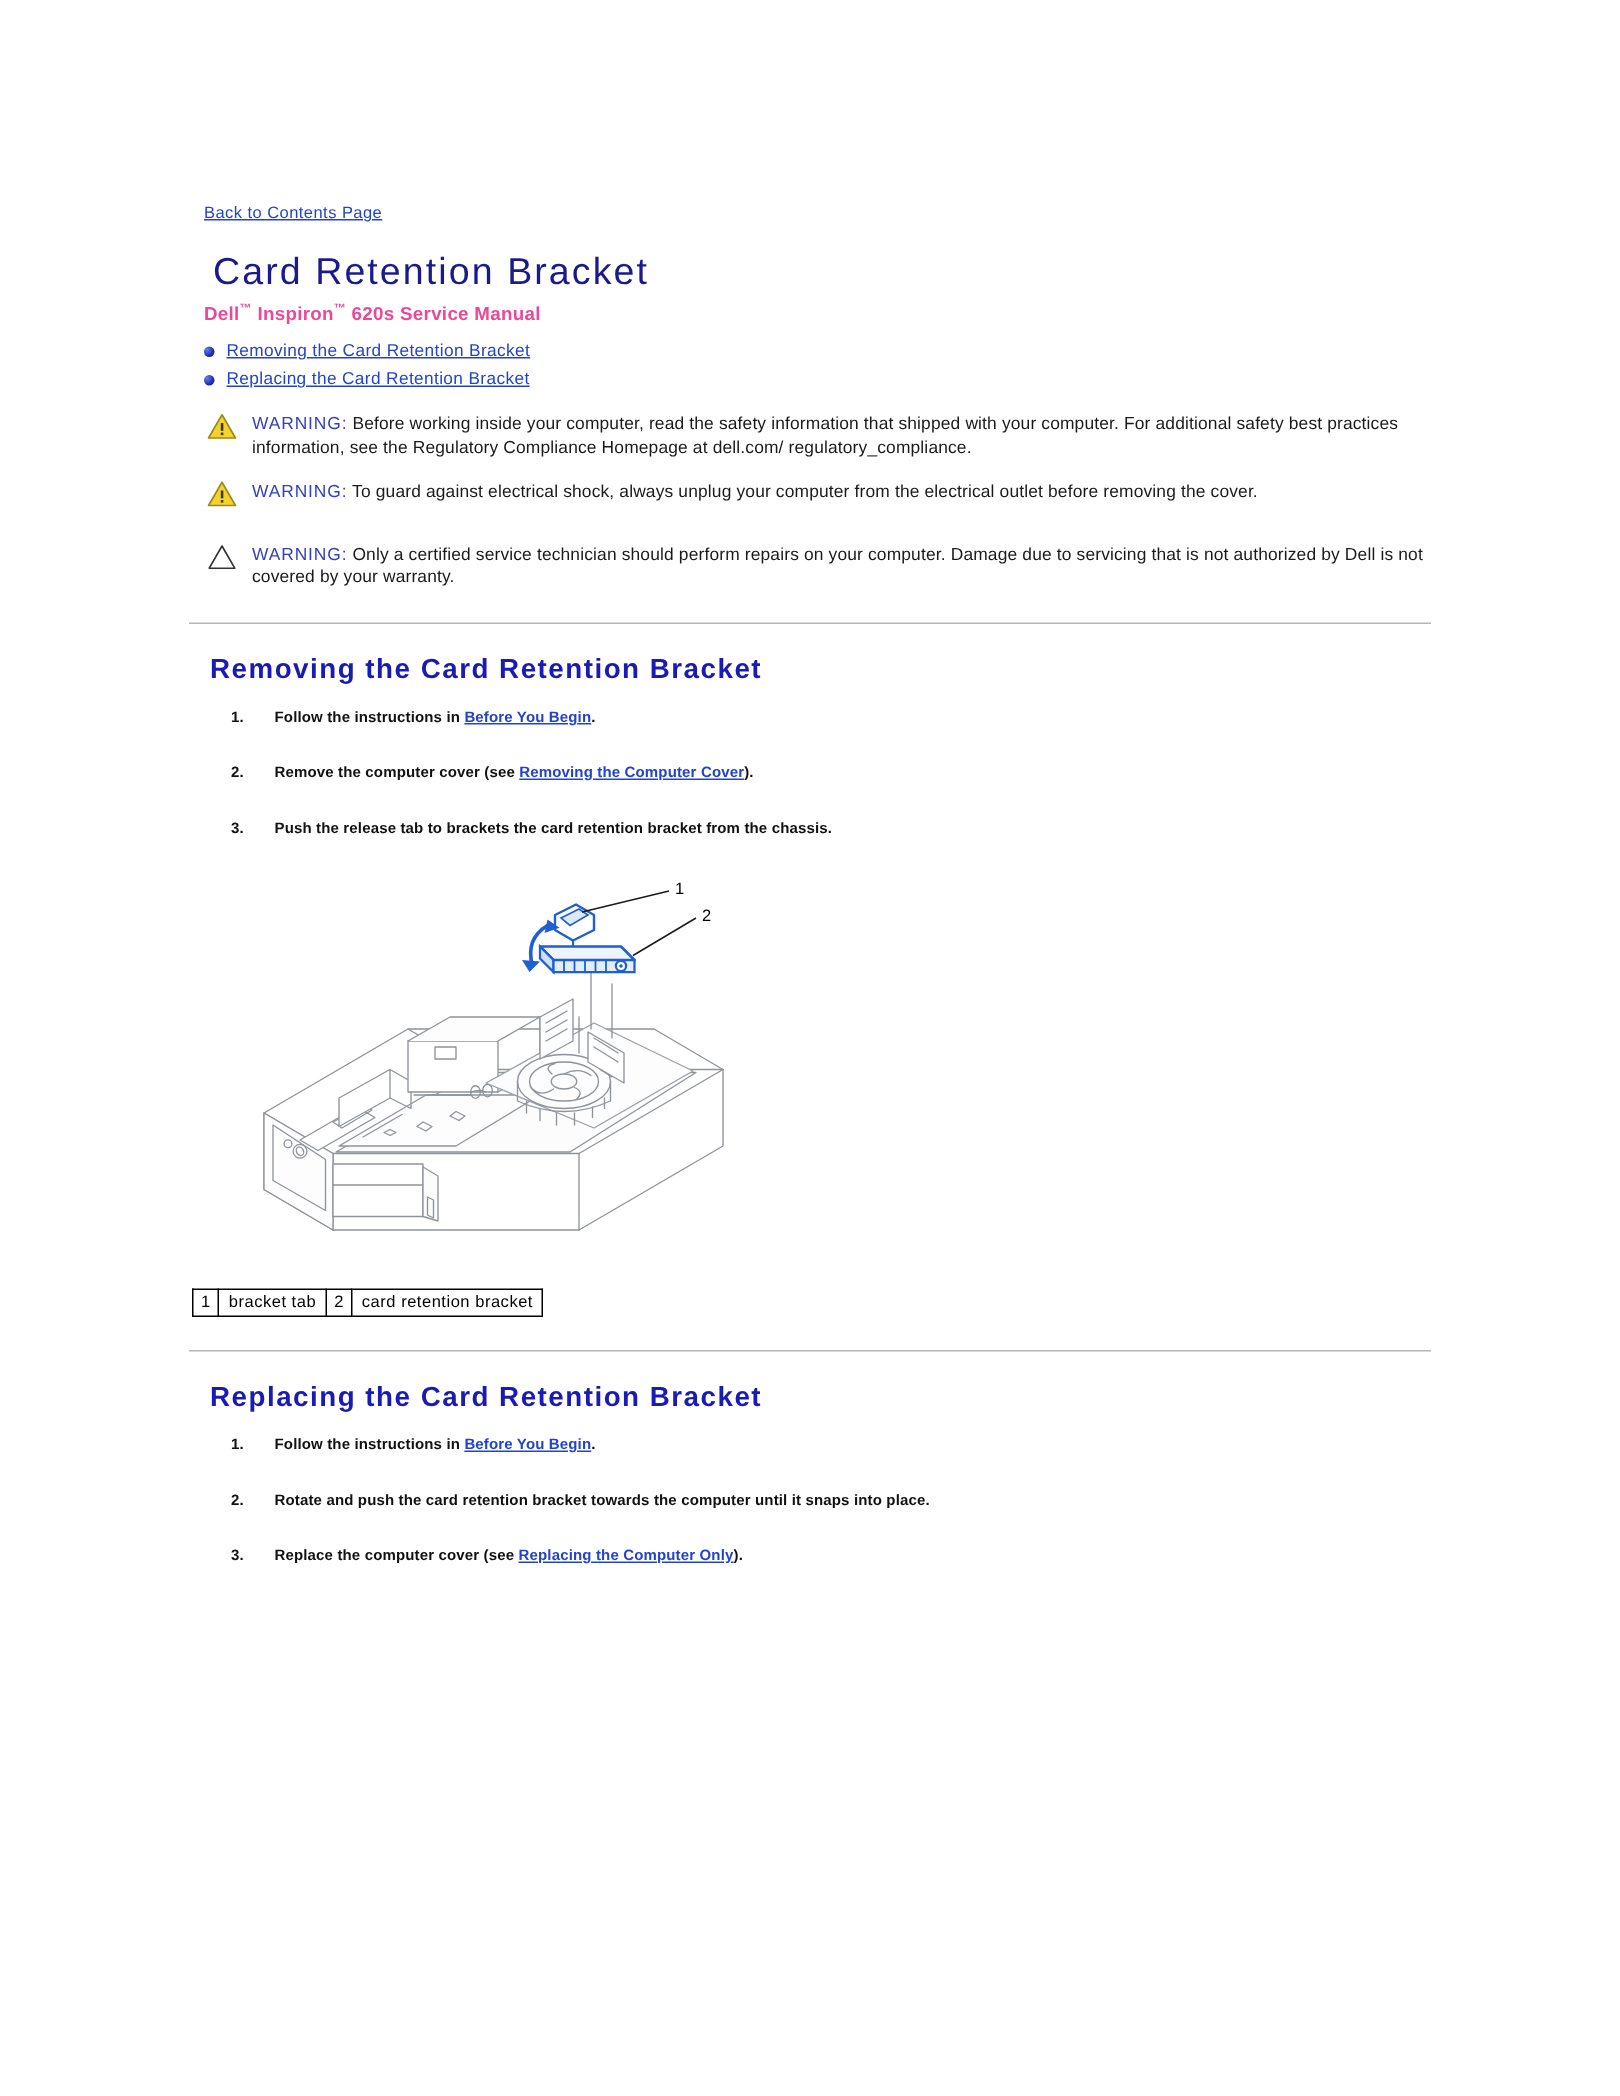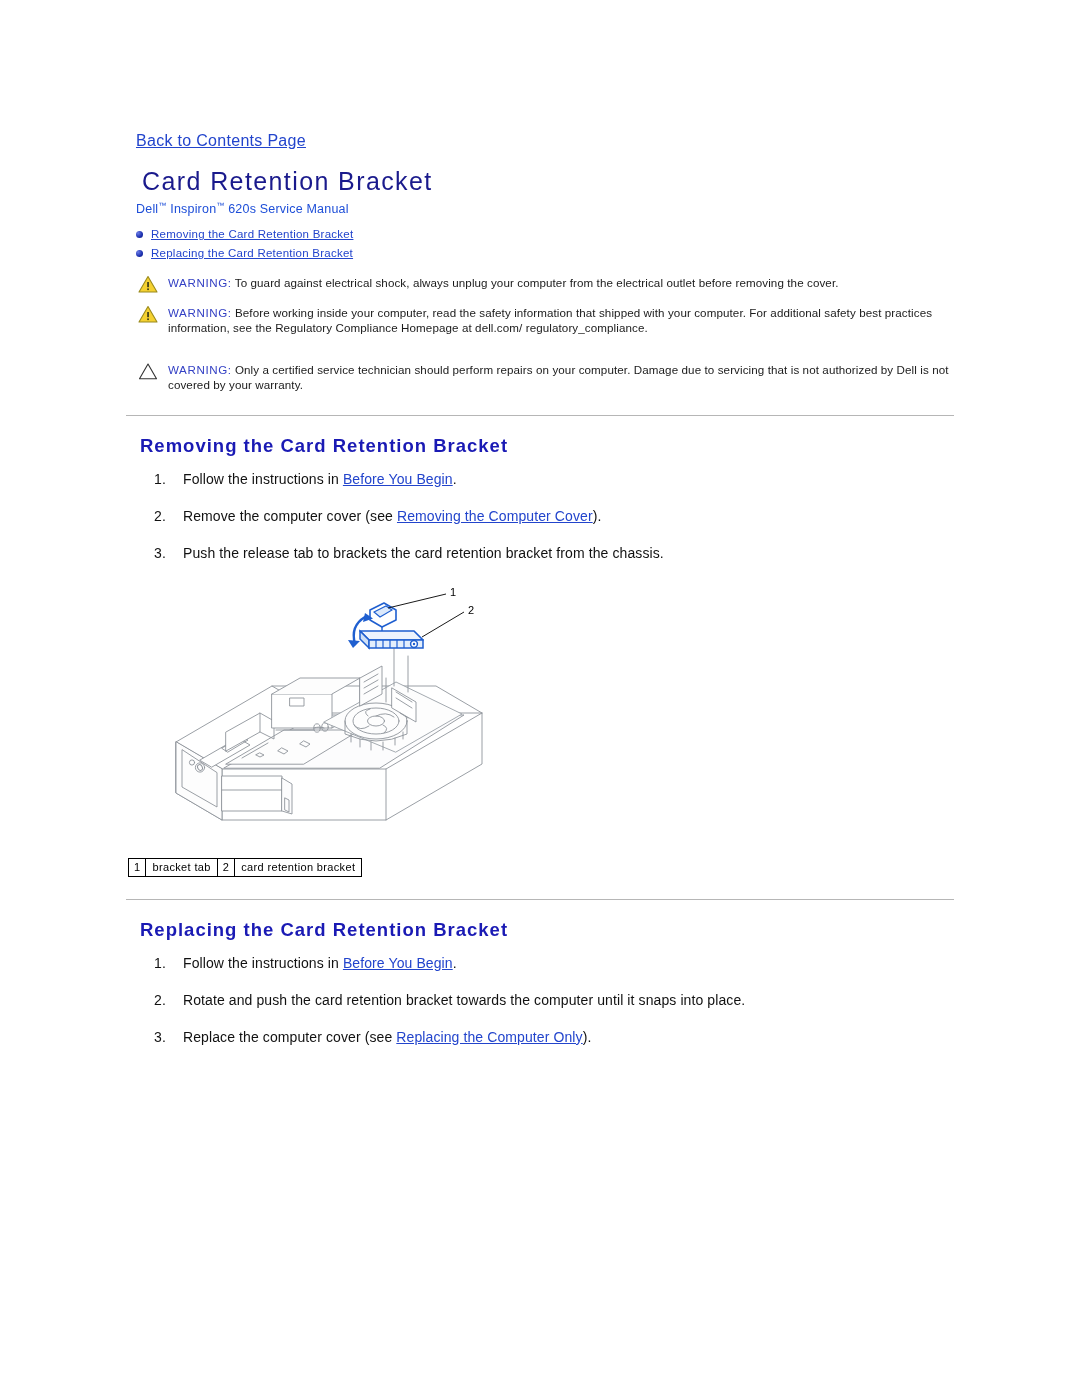--- a/index.html
+++ b/index.html
@@ -29,40 +29,40 @@
     width: 818px;
   }
 
   a, .link {
     color: #2244cc;
     text-decoration: underline;
     cursor: pointer;
   }
 
   .backlink {
-    font-size: 16px;
+    font-size: 11px;
     letter-spacing: 0.3px;
     color: #2244cc;
     text-decoration: underline;
     display: inline-block;
   }
 
   .doc-title {
     margin: 17px 0 0 6px;
     font-size: 25px;
     font-weight: normal;
     letter-spacing: 1.4px;
     color: #1a1a8c;
     font-family: "Liberation Sans", sans-serif;
   }
   .doc-subtitle {
     margin: 5px 0 0 0;
     font-size: 12.5px;
-    font-weight: normal;
-    color: #1d4ed8;
+    font-weight: bold;
+    color: #ec4899;
     letter-spacing: 0.2px;
   }
   .sup {
     font-size: 8px;
     vertical-align: super;
   }
 
   .toc {
     margin: 11px 0 0 0;
     padding: 0;
@@ -128,26 +128,27 @@
 
   ol.steps {
     margin: 14px 0 0 0;
     padding: 0 0 0 18px;
     list-style: none;
     counter-reset: stepc;
   }
   ol.steps li {
     position: relative;
     counter-increment: stepc;
-    font-size: 14px;
+    font-size: 10px;
     letter-spacing: 0.1px;
     line-height: 16px;
     margin-bottom: 21px;
     padding-left: 29px;
     color: #111;
+    font-weight: bold;
   }
   ol.steps li:before {
     content: counter(stepc) ".";
     position: absolute;
     left: 0;
     top: 0;
     width: 20px;
     text-align: left;
     color: #111;
   }
@@ -196,31 +197,31 @@
       </li>
     </ul>
 
     
     <div class="notice">
       <svg class="tri" viewBox="0 0 20 18">
         <polygon points="10,1.5 19,17 1,17" fill="#f5d130" stroke="#9a8a1c" stroke-width="1.1" stroke-linejoin="round"></polygon>
         <rect x="9.2" y="7" width="1.7" height="5.2" fill="#3a3a1a"></rect>
         <rect x="9.2" y="13.4" width="1.7" height="1.7" fill="#3a3a1a"></rect>
       </svg>
-      <span class="label">WARNING:</span><span> To guard against electrical shock, always unplug your computer from the electrical outlet before removing the cover.</span>
+      <span class="label">WARNING:</span><span> Before working inside your computer, read the safety information that shipped with your computer. For additional safety best practices information, see the Regulatory Compliance Homepage at dell.com/ regulatory_compliance.</span>
     </div>
 
     
     <div class="notice">
       <svg class="tri" viewBox="0 0 20 18">
         <polygon points="10,1.5 19,17 1,17" fill="#f5d130" stroke="#9a8a1c" stroke-width="1.1" stroke-linejoin="round"></polygon>
         <rect x="9.2" y="7" width="1.7" height="5.2" fill="#3a3a1a"></rect>
         <rect x="9.2" y="13.4" width="1.7" height="1.7" fill="#3a3a1a"></rect>
       </svg>
-      <span class="label">WARNING:</span><span> Before working inside your computer, read the safety information that shipped with your computer. For additional safety best practices information, see the Regulatory Compliance Homepage at dell.com/ regulatory_compliance.</span>
+      <span class="label">WARNING:</span><span> To guard against electrical shock, always unplug your computer from the electrical outlet before removing the cover.</span>
     </div>
 
     
 
     
     <div class="notice caution">
       <svg class="tri" viewBox="0 0 20 18">
         <polygon points="10,2 18.5,16.8 1.5,16.8" fill="#ffffff" stroke="#333333" stroke-width="1.1" stroke-linejoin="round"></polygon>
       </svg>
       <span class="label">WARNING:</span><span> Only a certified service technician should perform repairs on your computer. Damage due to servicing that is not authorized by Dell is not covered by your warranty.</span>

